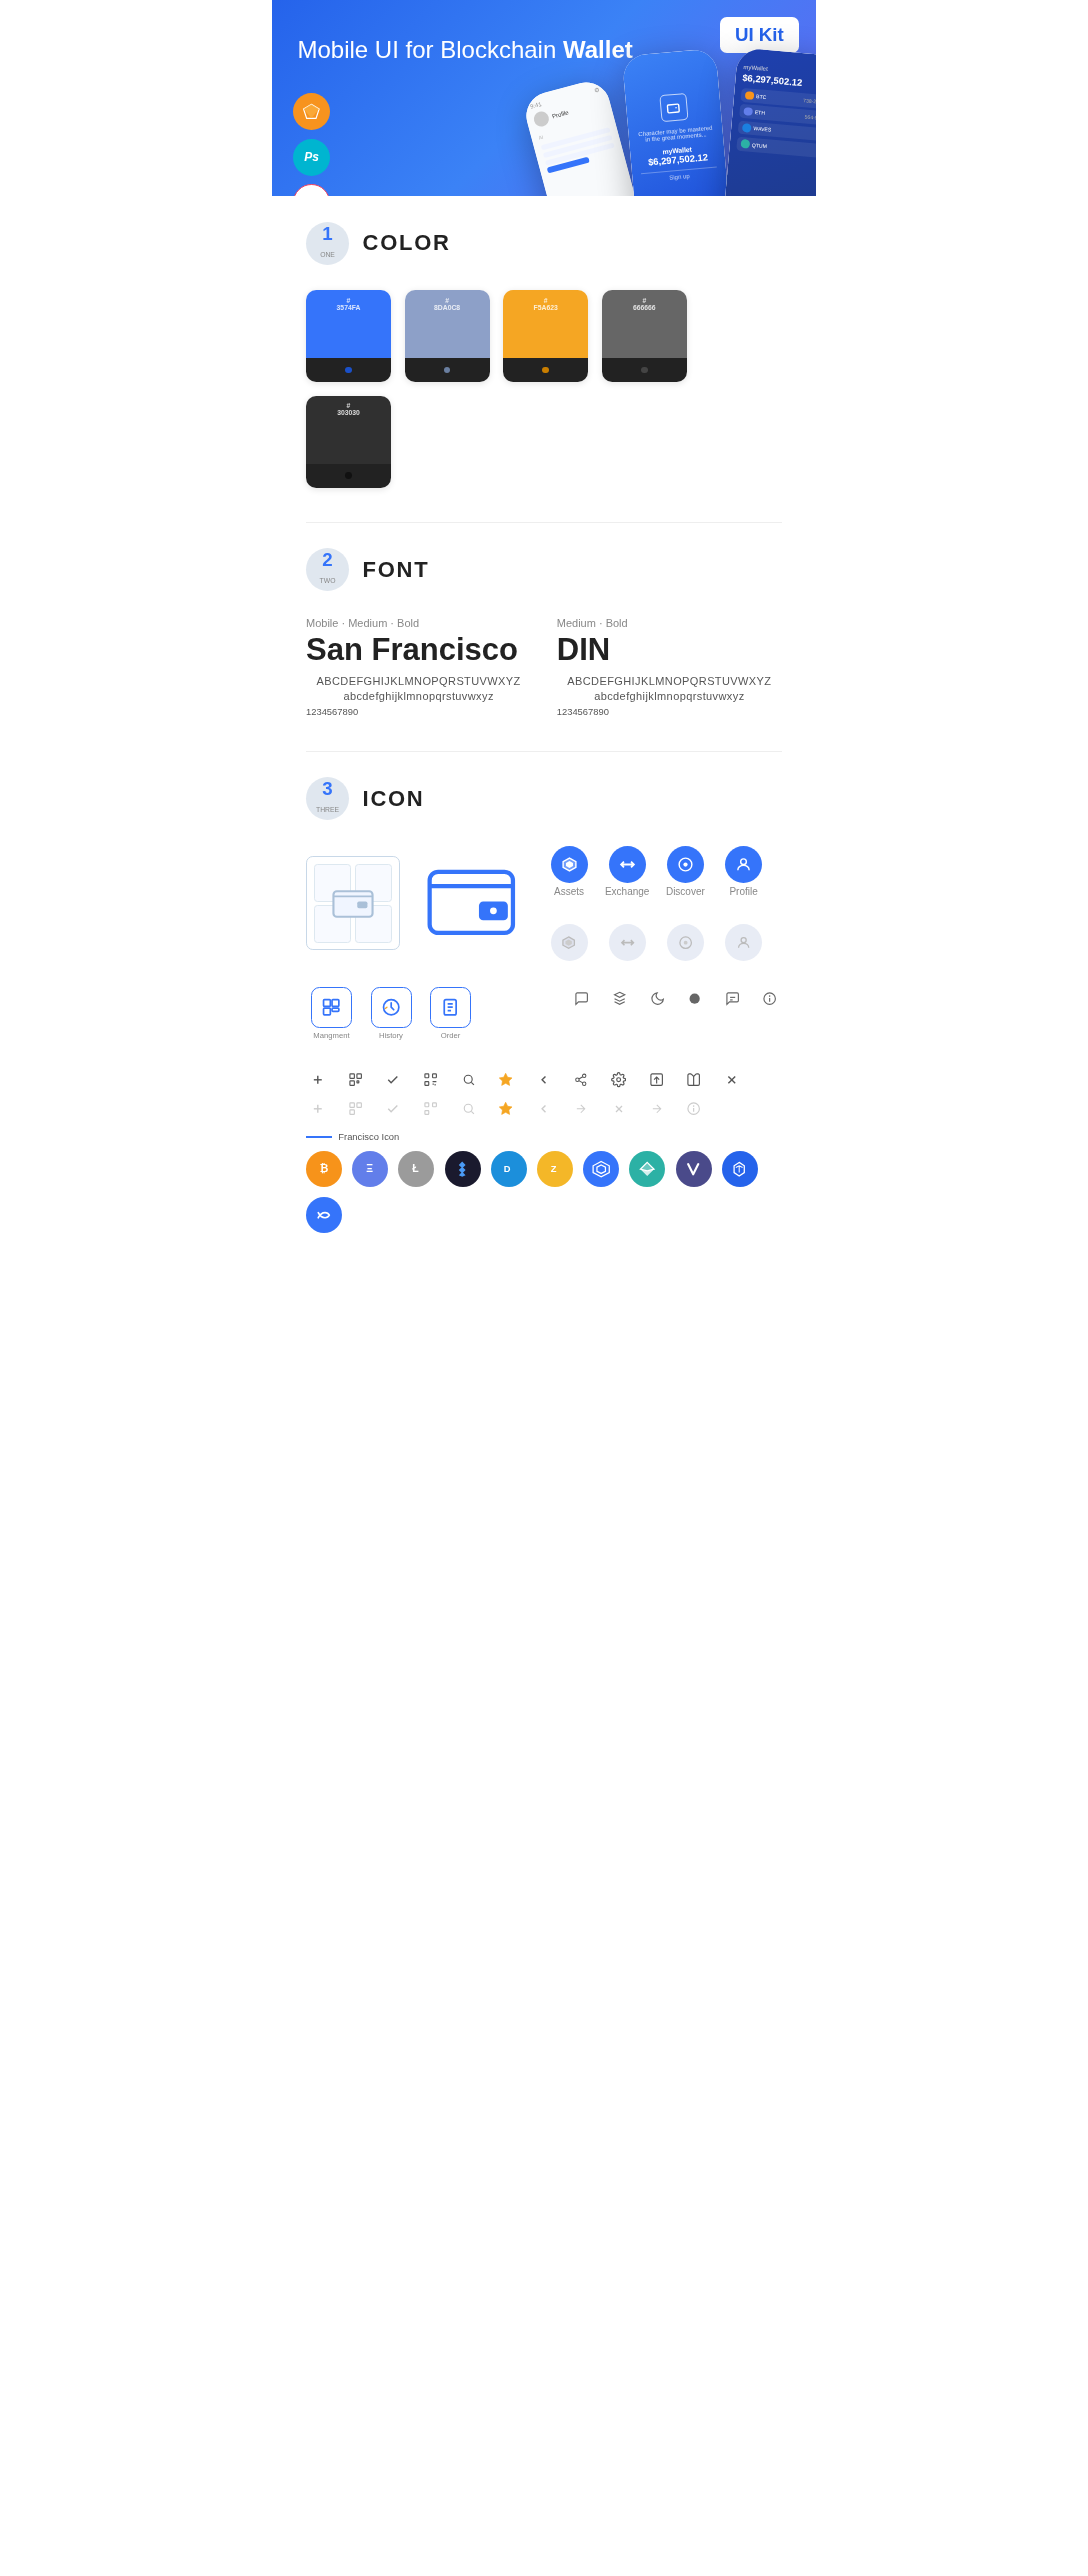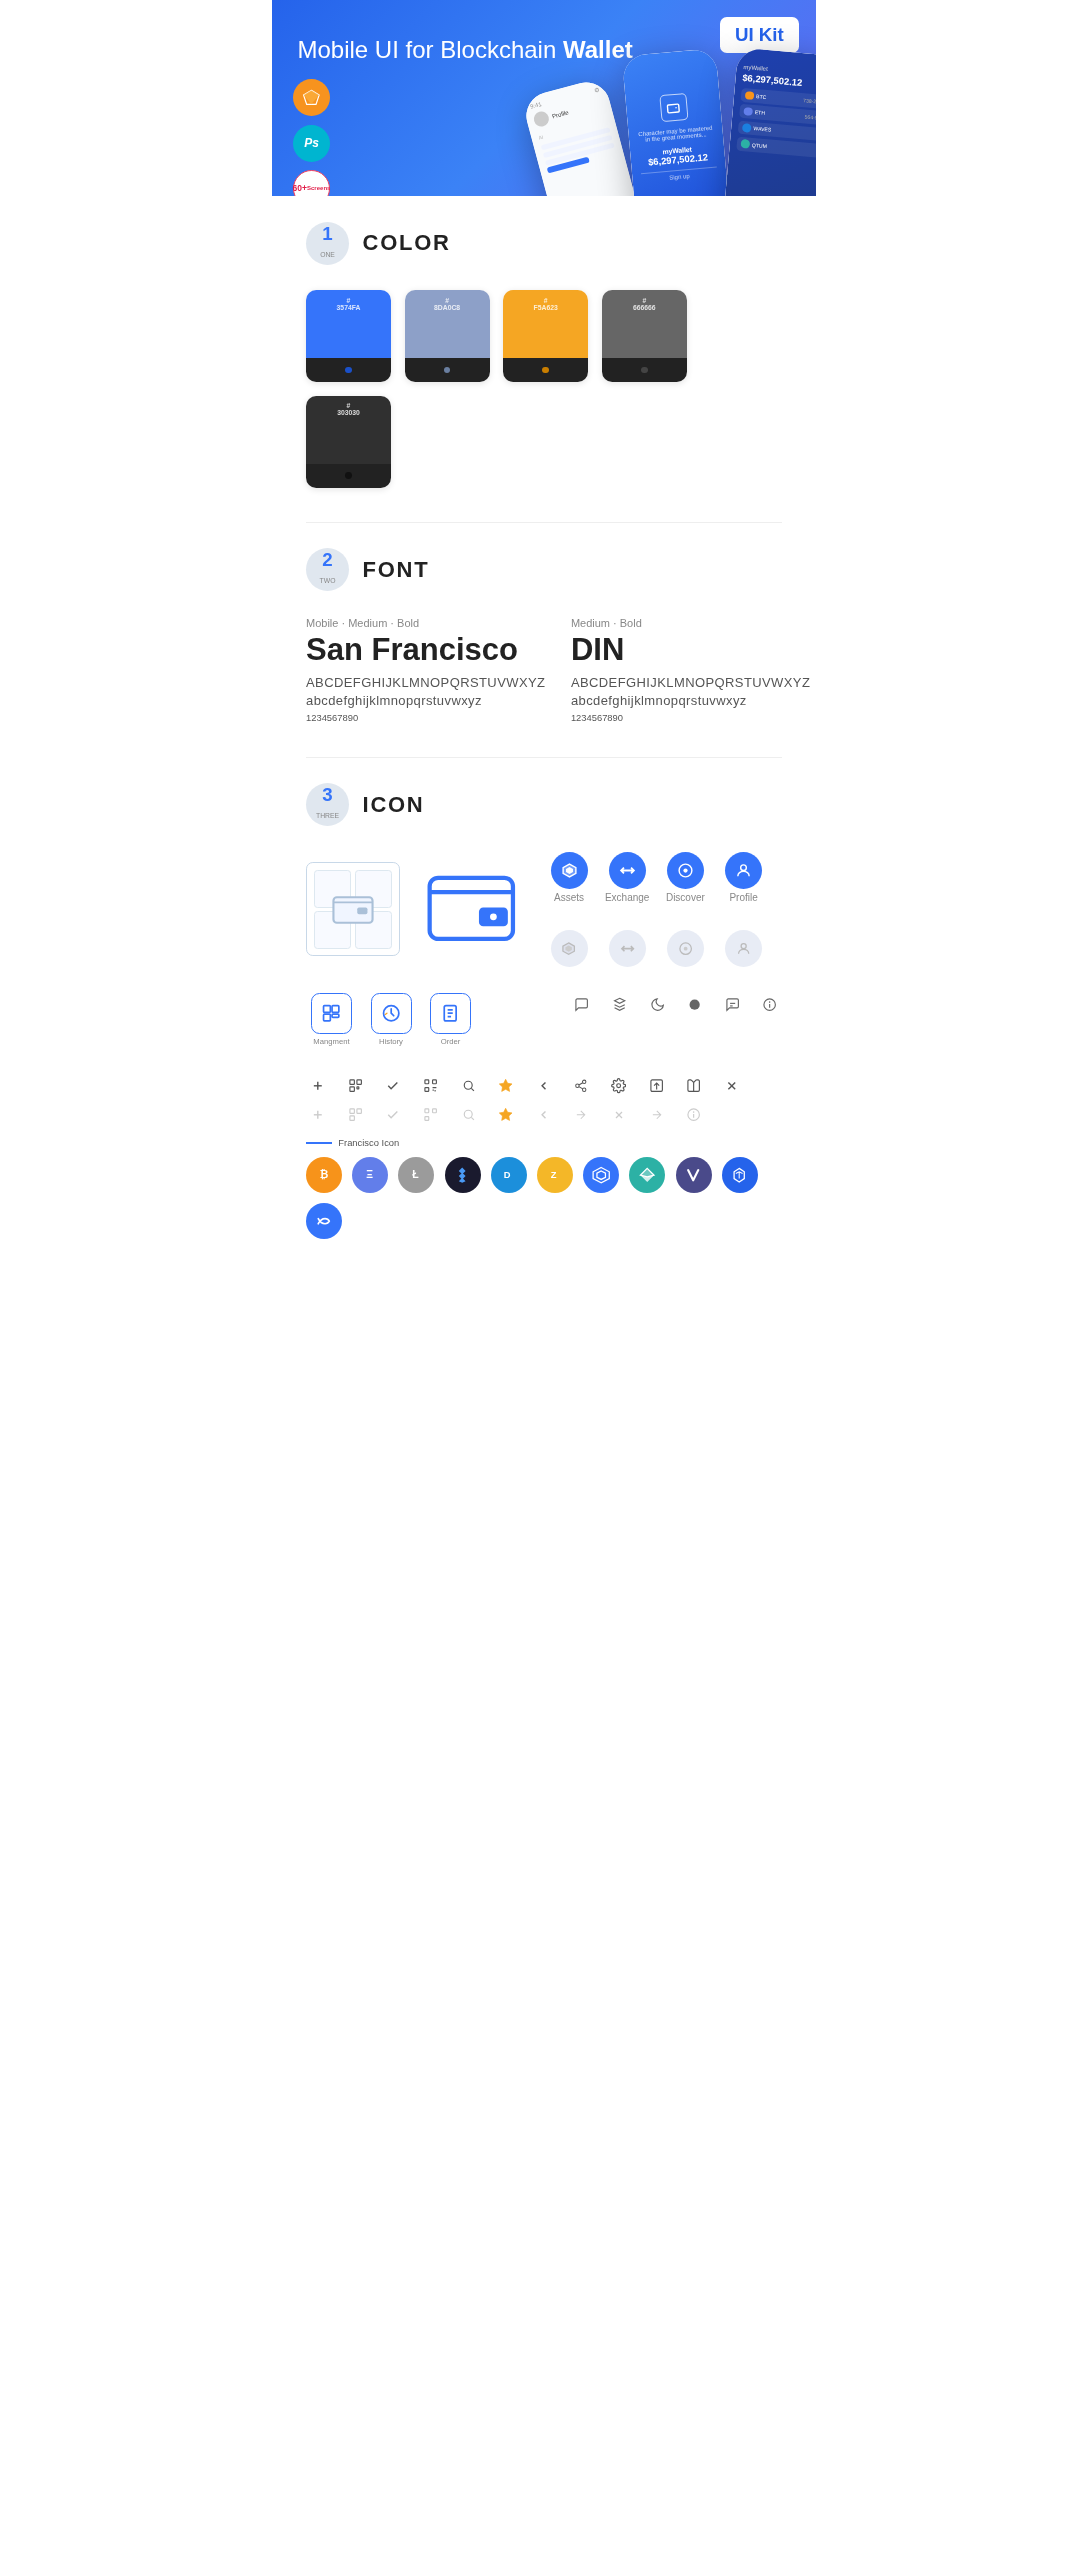--- a/index.html
+++ b/index.html
@@ -31,21 +31,21 @@
       font-weight: 700;
       padding: 6.8px 15.3px;
       border-radius: 6.8px;
     }
     .hero-badges {
       display: flex;
       flex-direction: column;
       gap: 8.5px;
       position: absolute;
       left: 21px;
-      top: 79px;
+      top: 93px;
     }
     .badge-circle {
       width: 37px;
       height: 37px;
       border-radius: 50%;
       display: flex;
       align-items: center;
       justify-content: center;
       font-size: 9.4px;
       font-weight: 700;
@@ -200,21 +200,21 @@
 
     
     .font-section { margin-bottom: 34px; }
     .font-grid {
       display: grid;
       grid-template-columns: 1fr 1fr;
       gap: 25.5px;
     }
     .font-label { font-size: 11px; color: #888; margin-bottom: 3.4px; }
     .font-name { font-size: 31px; font-weight: 800; color: #222; margin-bottom: 6.8px; }
-    .font-chars { font-size: 13px; color: #555; margin-bottom: 3.4px; letter-spacing: 0.4px; }
+    .font-chars { font-size: 11px; color: #555; margin-bottom: 3.4px; letter-spacing: 0.4px; text-align: center; }
     .font-nums { font-size: 9.4px; color: #555; }
 
     
     .icon-section { margin-bottom: 17px; }
 
     .icon-nav-row {
       display: flex;
       gap: 17px;
       align-items: flex-start;
       margin-bottom: 17px;

